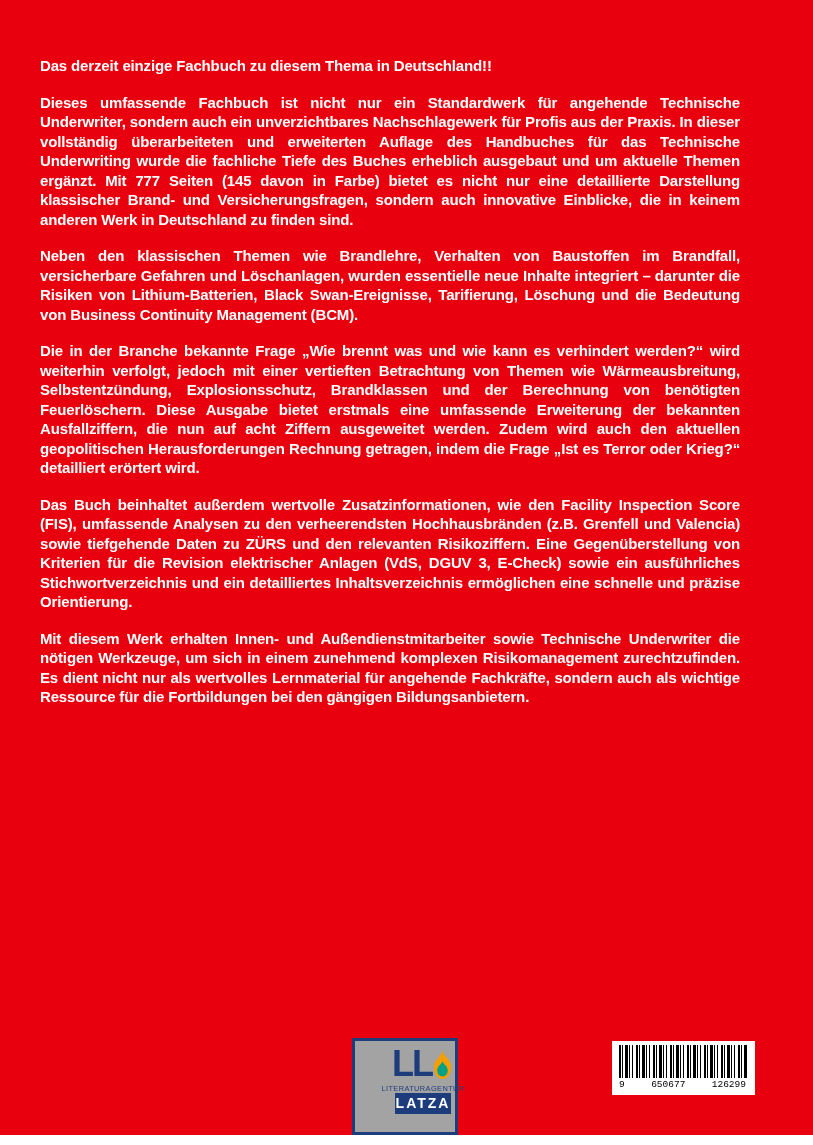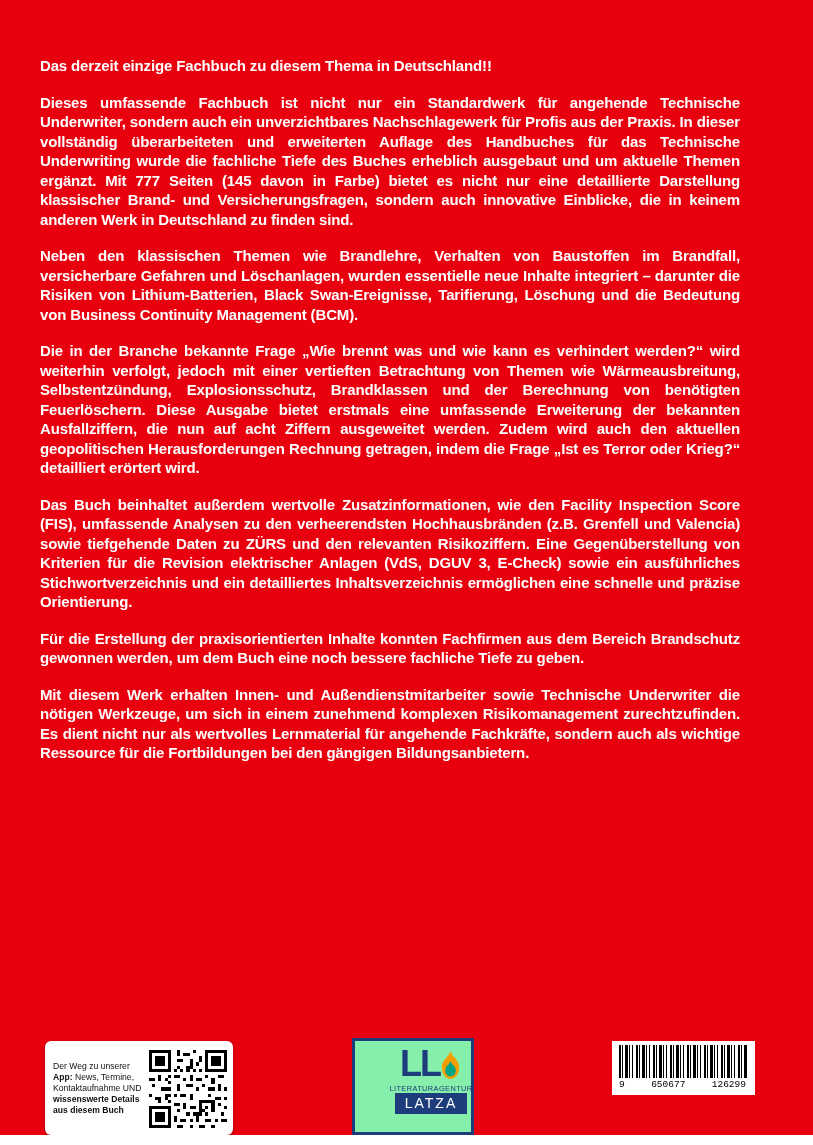--- a/index.html
+++ b/index.html
@@ -52,23 +52,23 @@
     height: 78px;
     margin-left: auto;
     background: #ffffff;
   }
 
   
   .logo-box {
     position: absolute;
     left: 352px;
     top: 1038px;
-    width: 122px;
+    width: 106px;
     height: 97px;
-    background: #86efac;
+    background: #a3a3a3;
     border: 3px solid #1d3c7c;
     box-sizing: border-box;
     display: flex;
     flex-direction: column;
     align-items: center;
     padding-left: 36px;
   }
   .logo-row {
     display: flex;
     align-items: flex-end;
@@ -91,21 +91,21 @@
     margin-top: 4px;
     white-space: nowrap;
   }
   .logo-bar {
     margin-top: auto;
     margin-bottom: 20px;
     width: calc(100% - 8px);
     background: #1d3c7c;
     color: #ffffff;
     text-align: center;
-    font-weight: 400;
+    font-weight: 700;
     font-size: 14px;
     letter-spacing: 2px;
     padding: 2px 0 3px 0;
   }
 
   
   .barcode-box {
     position: absolute;
     left: 612px;
     top: 1041px;
@@ -144,46 +144,23 @@
 <body>
 
 <div class="page">
 
   <div class="copy">
     <p>Das derzeit einzige Fachbuch zu diesem Thema in Deutschland!!</p>
     <p>Dieses umfassende Fachbuch ist nicht nur ein Standardwerk für angehende Technische Underwriter, sondern auch ein unverzichtbares Nachschlagewerk für Profis aus der Praxis. In dieser vollständig überarbeiteten und erweiterten Auflage des Handbuches für das Technische Underwriting wurde die fachliche Tiefe des Buches erheblich ausgebaut und um aktuelle Themen ergänzt. Mit 777 Seiten (145 davon in Farbe) bietet es nicht nur eine detaillierte Darstellung klassischer Brand- und Versicherungsfragen, sondern auch innovative Einblicke, die in keinem anderen Werk in Deutschland zu finden sind.</p>
     <p>Neben den klassischen Themen wie Brandlehre, Verhalten von Baustoffen im Brandfall, versicherbare Gefahren und Löschanlagen, wurden essentielle neue Inhalte integriert – darunter die Risiken von Lithium-Batterien, Black Swan-Ereignisse, Tarifierung, Löschung und die Bedeutung von Business Continuity Management (BCM).</p>
     <p>Die in der Branche bekannte Frage „Wie brennt was und wie kann es verhindert werden?“ wird weiterhin verfolgt, jedoch mit einer vertieften Betrachtung von Themen wie Wärmeausbreitung, Selbstentzündung, Explosionsschutz, Brandklassen und der Berechnung von benötigten Feuerlöschern. Diese Ausgabe bietet erstmals eine umfassende Erweiterung der bekannten Ausfallziffern, die nun auf acht Ziffern ausgeweitet werden. Zudem wird auch den aktuellen geopolitischen Herausforderungen Rechnung getragen, indem die Frage „Ist es Terror oder Krieg?“ detailliert erörtert wird.</p>
     <p>Das Buch beinhaltet außerdem wertvolle Zusatzinformationen, wie den Facility Inspection Score (FIS), umfassende Analysen zu den verheerendsten Hochhausbränden (z.B. Grenfell und Valencia) sowie tiefgehende Daten zu ZÜRS und den relevanten Risikoziffern. Eine Gegenüberstellung von Kriterien für die Revision elektrischer Anlagen (VdS, DGUV 3, E-Check) sowie ein ausführliches Stichwortverzeichnis und ein detailliertes Inhaltsverzeichnis ermöglichen eine schnelle und präzise Orientierung.</p>
-    <p>Für die Erstellung der praxisorientierten Inhalte konnten Fachfirmen aus dem Bereich Brandschutz gewonnen werden, um dem Buch eine noch bessere fachliche Tiefe zu geben.</p>
     <p>Mit diesem Werk erhalten Innen- und Außendienstmitarbeiter sowie Technische Underwriter die nötigen Werkzeuge, um sich in einem zunehmend komplexen Risikomanagement zurechtzufinden. Es dient nicht nur als wertvolles Lernmaterial für angehende Fachkräfte, sondern auch als wichtige Ressource für die Fortbildungen bei den gängigen Bildungsanbietern.</p>
   </div>
 
-  <div class="app-box">
-    <div class="app-text"><span>Der Weg zu unserer </span><b>App:</b><span> News, Termine, Kontaktaufnahme UND </span><b>wissenswerte Details aus diesem Buch</b></div>
-    <svg class="qr" viewBox="0 0 25 25" shape-rendering="crispEdges">
-      <rect x="0" y="0" width="25" height="25" fill="#ffffff"></rect>
-      <path fill="#000000" fill-rule="evenodd" d="
-        M0,0h7v7h-7z M1,1v5h5v-5z M2,2h3v3h-3z
-        M18,0h7v7h-7z M19,1v5h5v-5z M20,2h3v3h-3z
-        M0,18h7v7h-7z M1,19v5h5v-5z M2,20h3v3h-3z
-        M8,6h1v1h-1z M10,6h1v1h-1z M12,6h1v1h-1z M14,6h1v1h-1z M16,6h1v1h-1z
-        M6,8h1v1h-1z M6,10h1v1h-1z M6,12h1v1h-1z M6,14h1v1h-1z M6,16h1v1h-1z
-        M16,16h5v5h-5z M17,17v3h3v-3z M18,18h1v1h-1z
-        M9,0h1v2h-1z M11,1h2v1h-2z M14,0h1v1h-1z M16,2h1v2h-1z M9,3h2v1h-2z M13,3h1v2h-1z M15,4h1v1h-1z M9,5h1v1h-1z M12,5h2v1h-2z
-        M0,9h2v1h-2z M3,8h1v2h-1z M5,9h1v1h-1z M1,11h1v1h-1z M4,12h2v1h-2z M0,14h1v1h-1z M2,15h2v1h-2z M5,14h1v2h-1z M3,16h1v1h-1z
-        M8,8h2v1h-2z M11,9h1v1h-1z M13,8h1v2h-1z M15,9h2v1h-2z M18,8h1v1h-1z M20,9h1v2h-1z M22,8h2v1h-2z
-        M9,11h1v2h-1z M12,11h2v1h-2z M15,12h1v1h-1z M17,11h1v1h-1z M19,12h2v1h-2z M22,11h1v2h-1z M24,12h1v1h-1z
-        M8,14h1v1h-1z M10,14h2v1h-2z M13,14h1v2h-1z M19,14h1v1h-1z M21,15h2v1h-2z M24,15h1v1h-1z
-        M8,17h2v1h-2z M11,17h1v2h-1z M13,18h2v1h-2z M22,17h1v1h-1z M24,18h1v1h-1z
-        M9,19h1v1h-1z M12,20h1v1h-1z M14,20h2v1h-2z M17,19h1v2h-1z M19,20h2v1h-2z M23,20h1v1h-1z
-        M8,21h1v2h-1z M10,22h2v1h-2z M13,22h1v1h-1z M15,21h1v2h-1z M18,22h2v1h-2z M21,22h1v1h-1z M23,22h2v1h-2z
-        M9,24h2v1h-2z M13,24h1v1h-1z M16,24h2v1h-2z M20,24h1v1h-1z"></path>
-    </svg>
-  </div>
 
   <div class="logo-box">
     <div class="logo-row">
       <span class="logo-ll">LL</span>
       <svg class="logo-flame" width="23" height="30" viewBox="0 0 24 30">
         <path fill="#f59e00" d="M12,0C13.5,7 21,9 21,17C21,24.5 17,29.5 12,29.5C7,29.5 3,24.5 3,17C3,9 10.5,7 12,0Z"></path>
         <path fill="#00a287" d="M12,11C13.5,15 17.5,16 17.5,20.5C17.5,24.5 15,27 12,27C9,27 6.5,24.5 6.5,20.5C6.5,16 10.5,15 12,11Z"></path>
       </svg>
     </div>
     <div class="logo-name">LITERATURAGENTUR</div>

